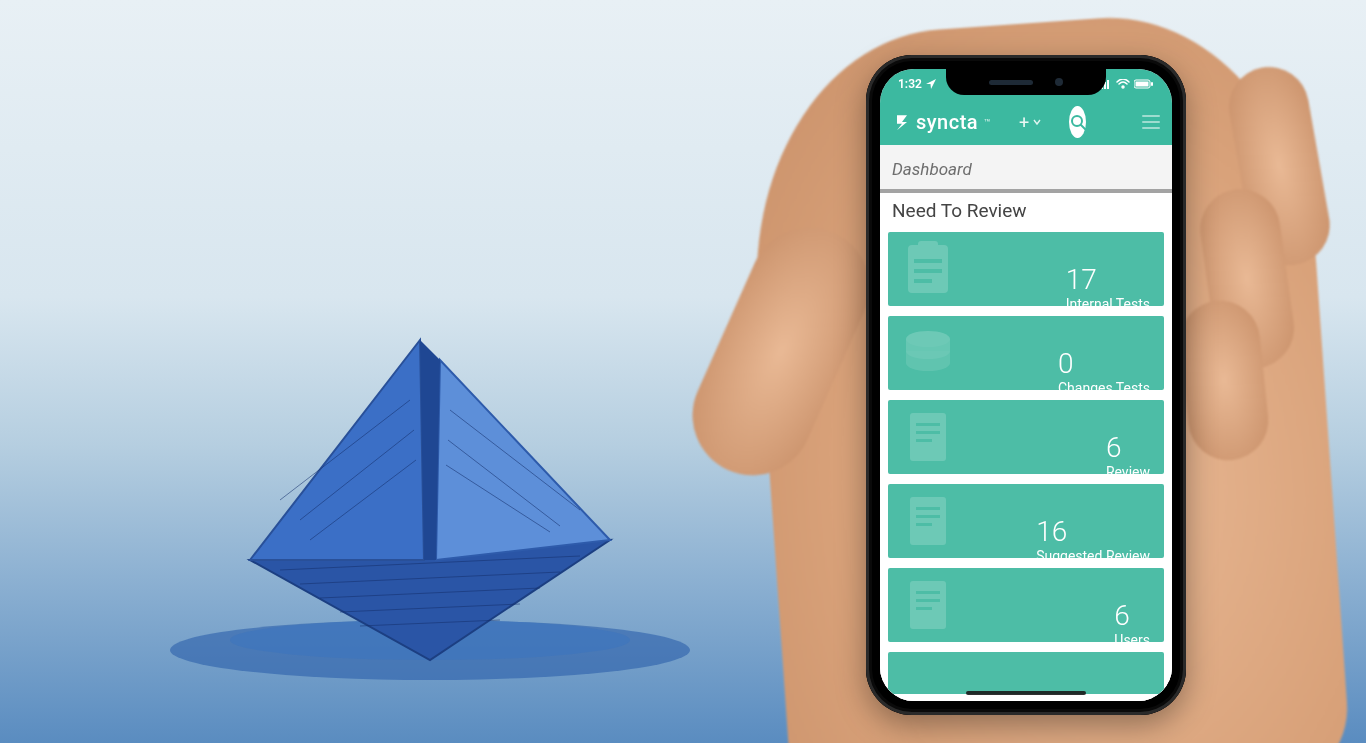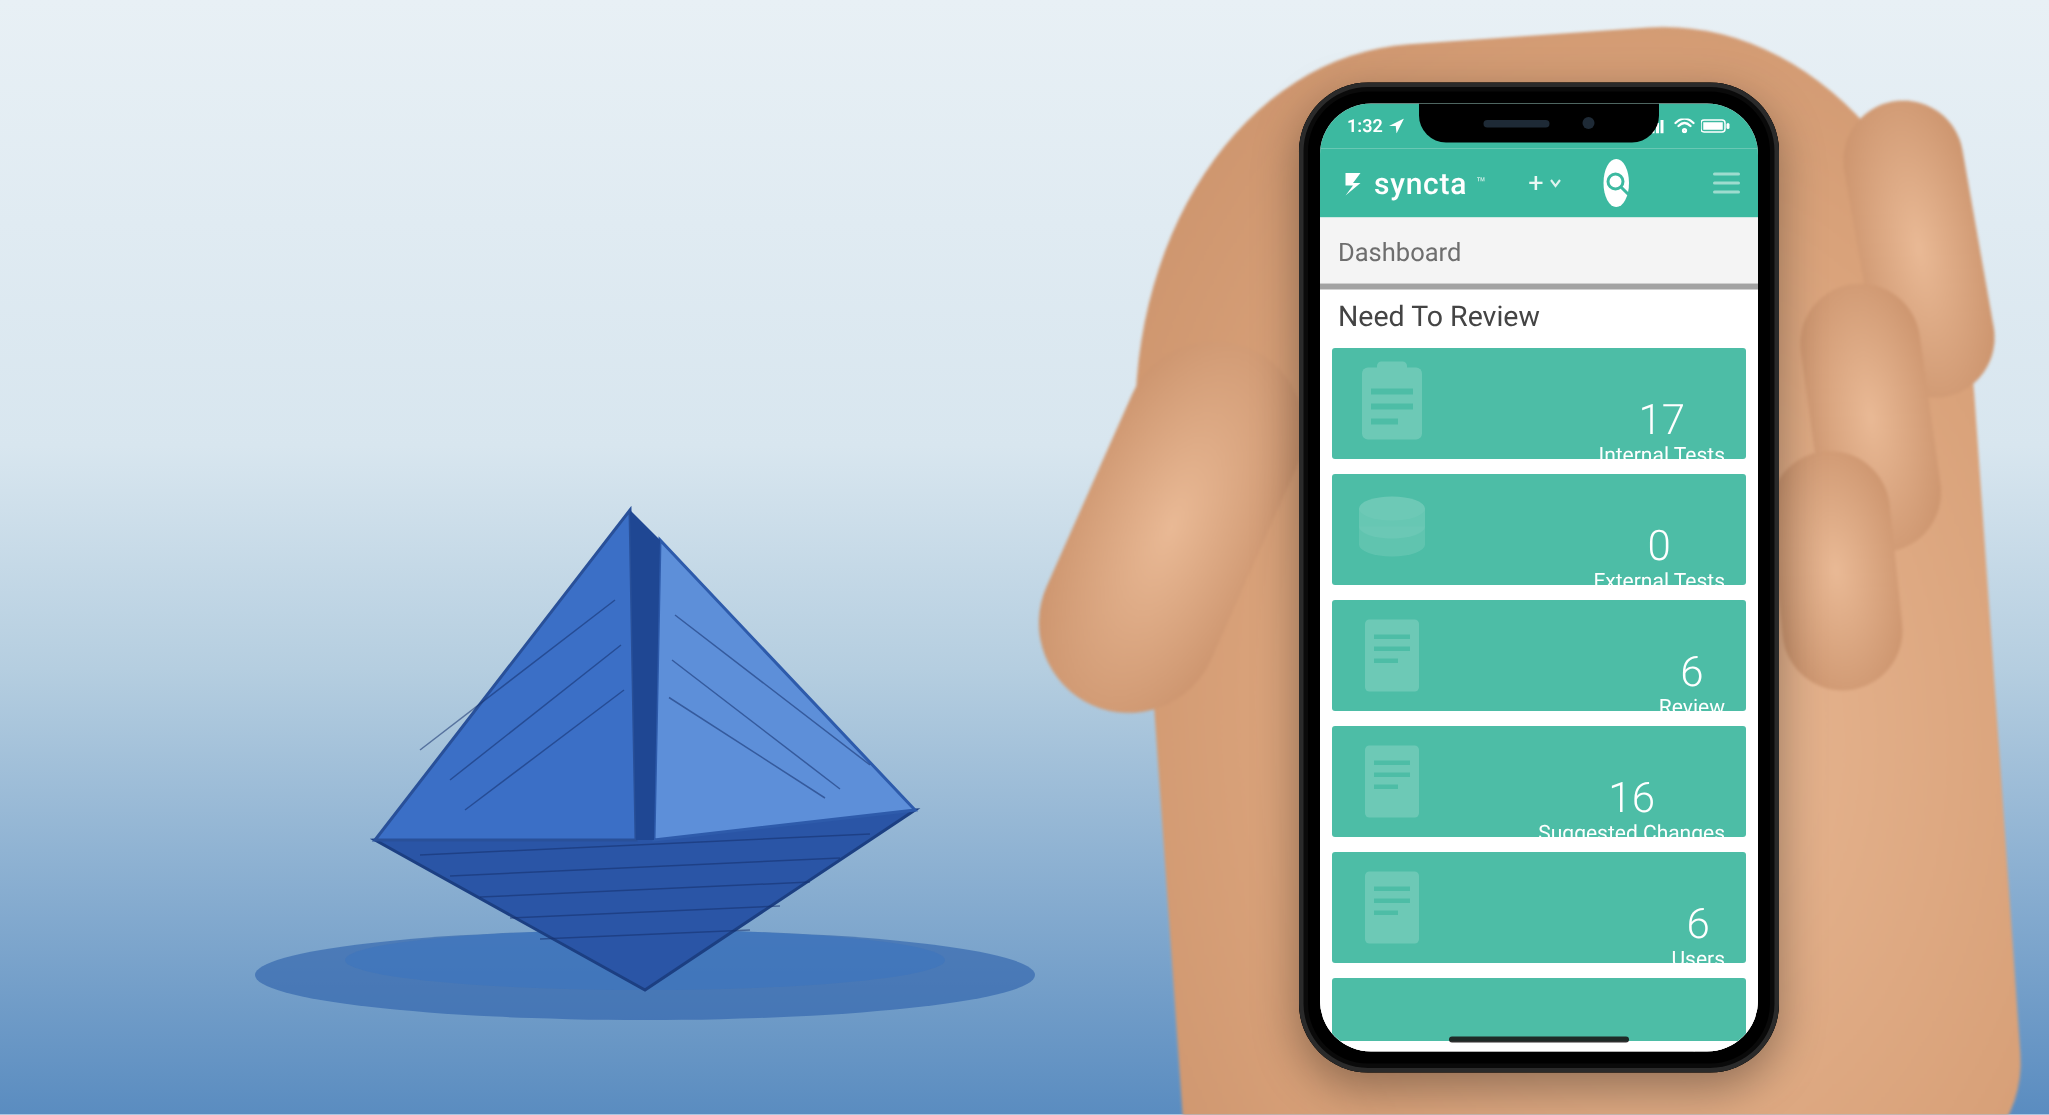--- a/index.html
+++ b/index.html
@@ -100,38 +100,38 @@
   .spacer { flex: 1; }
   .hamburger { display: flex; flex-direction: column; gap: 4px; cursor: pointer; opacity: .5;}
   .hamburger span { display: block; width: 18px; height: 2px; background: #fff; border-radius: 1px; }
 
   
   .content {
     position: absolute; top: 76px; bottom: 0; left: 0; right: 0;
     overflow: hidden;
     background: #f4f4f4;
   }
-  .page-title { font-size: 17px; color: #6e6e6e; padding: 14px 12px 10px; font-weight: 400; background: #f4f4f4;}
+  .page-title { font-size: 17px; color: #6e6e6e; padding: 14px 12px 10px; font-weight: 400; background: #f4f4f4; font-style: italic;}
   .section-title { font-size: 19px; color: #444; padding: 6px 12px 10px; font-weight: 400; background: #fff; border-top:4px solid #a3a3a3;}
   .cards { display: flex; flex-direction: column; gap: 10px; padding: 0 8px 10px; background: #fff;}
   .card {
     height: 74px;
     background: #4dbda6;
     color: #fff;
     border-radius: 2px;
     display: flex; align-items: center; justify-content: flex-end;
     padding: 0 14px;
     position: relative;
     cursor: pointer;
   }
   .card .bg-icon {
     position: absolute; left: 8px; top: 50%; transform: translateY(-50%);
     width: 64px; height: 64px; opacity: .18;
   }
-  .card-text { text-align: center; margin-top: 40px; }
+  .card-text { text-align: left; margin-top: 40px; }
   .card-num { font-size: 28px; font-weight: 300; line-height: 1; }
   .card-label { font-size: 14px; margin-top: 2px; }
   .card.cut { height: 42px; align-items: flex-start; padding-top: 6px; }
   .card.cut .card-num { font-size: 26px; }
   .home-indicator {
     position: absolute; bottom: 6px; left: 50%; transform: translateX(-50%);
     width: 120px; height: 4px; background: #1a1a1a; border-radius: 4px; opacity: .9; z-index: 60;
   }
 </style>
 </head>
@@ -257,21 +257,21 @@
         </div>
 
         <div class="card">
           <svg class="bg-icon" viewBox="0 0 64 64">
               <ellipse cx="32" cy="18" rx="22" ry="8" fill="#fff"></ellipse>
               <path d="M10 18 v12 a22 8 0 0 0 44 0 V18" fill="#fff" opacity=".8"></path>
               <path d="M10 30 v12 a22 8 0 0 0 44 0 V30" fill="#fff" opacity=".6"></path>
             </svg>
           <div class="card-text">
             <div class="card-num">0</div>
-            <div class="card-label">External Tests</div>
+            <div class="card-label">Changes Tests</div>
           </div>
         </div>
 
         <div class="card">
           <svg class="bg-icon" viewBox="0 0 64 64">
               <rect x="14" y="8" width="36" height="48" rx="3" fill="#fff"></rect>
               <rect x="20" y="18" width="24" height="3" fill="#4dbda6"></rect>
               <rect x="20" y="26" width="24" height="3" fill="#4dbda6"></rect>
               <rect x="20" y="34" width="16" height="3" fill="#4dbda6"></rect>
             </svg>
@@ -283,21 +283,21 @@
 
         <div class="card">
           <svg class="bg-icon" viewBox="0 0 64 64">
               <rect x="14" y="8" width="36" height="48" rx="3" fill="#fff"></rect>
               <rect x="20" y="18" width="24" height="3" fill="#4dbda6"></rect>
               <rect x="20" y="26" width="24" height="3" fill="#4dbda6"></rect>
               <rect x="20" y="34" width="16" height="3" fill="#4dbda6"></rect>
             </svg>
           <div class="card-text">
             <div class="card-num">16</div>
-            <div class="card-label">Suggested Changes</div>
+            <div class="card-label">Suggested Review</div>
           </div>
         </div>
 
         <div class="card">
           <svg class="bg-icon" viewBox="0 0 64 64">
               <rect x="14" y="8" width="36" height="48" rx="3" fill="#fff"></rect>
               <rect x="20" y="18" width="24" height="3" fill="#4dbda6"></rect>
               <rect x="20" y="26" width="24" height="3" fill="#4dbda6"></rect>
               <rect x="20" y="34" width="16" height="3" fill="#4dbda6"></rect>
             </svg>

